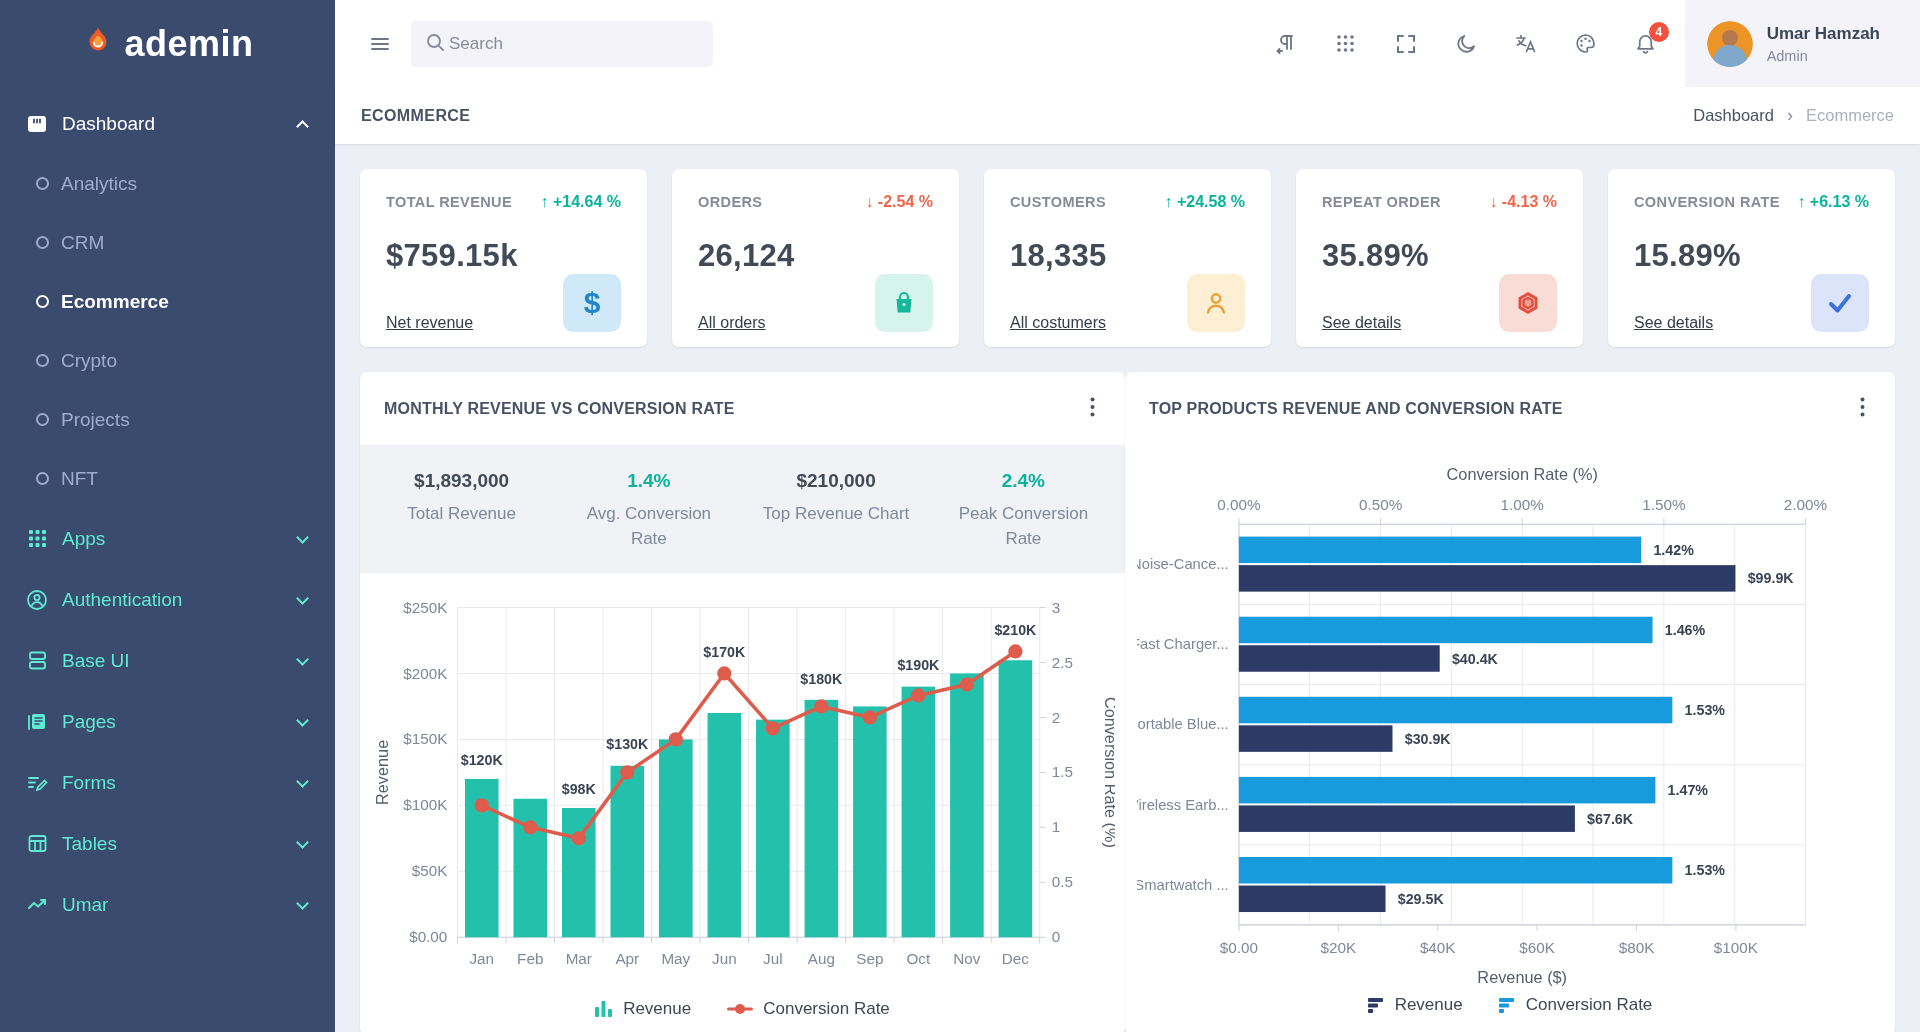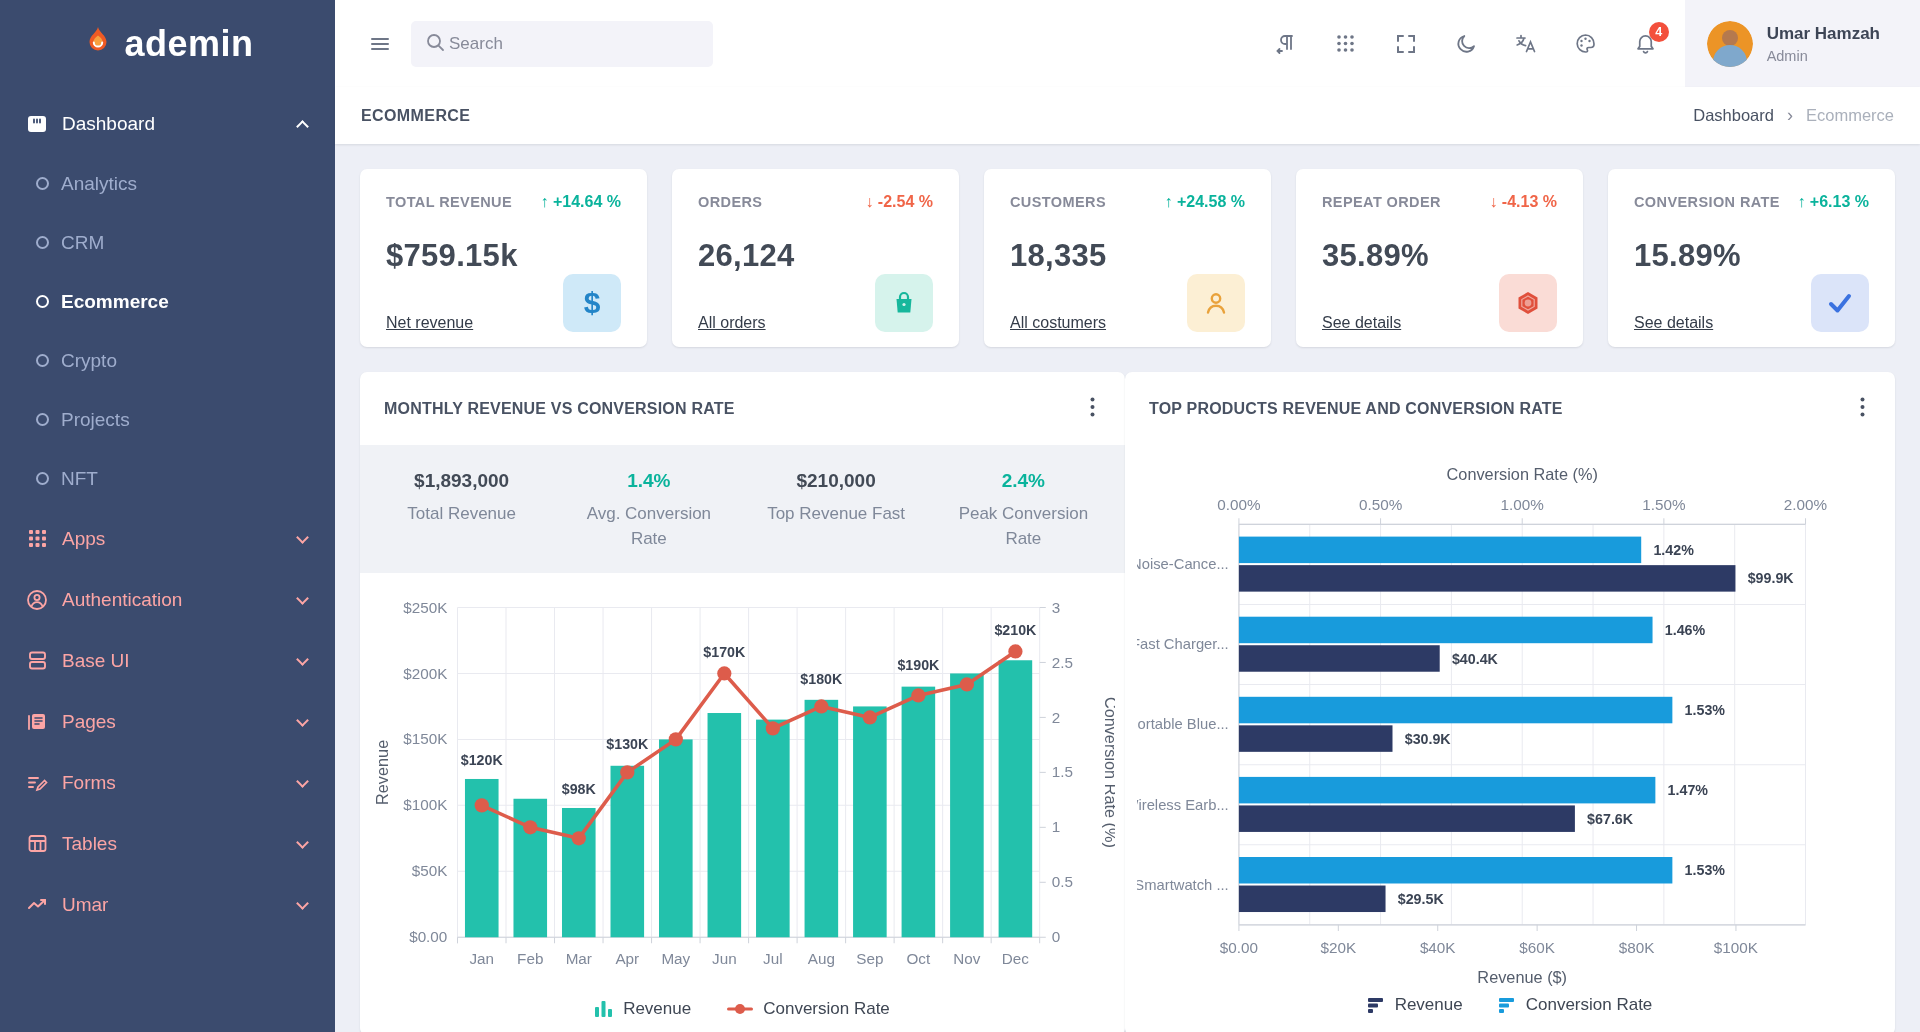--- a/index.html
+++ b/index.html
@@ -5,21 +5,21 @@
   * { margin:0; padding:0; box-sizing:border-box; }
   html,body { width:1920px; height:1032px; overflow:hidden;
     font-family:"Liberation Sans","DejaVu Sans",sans-serif; background:#edeff6; }
   .app { display:flex; width:1920px; height:1032px; }
 
   
   .sidebar { width:335px; min-width:335px; height:1032px; background:#3b4b6e; overflow:hidden; }
   .logo { height:87px; display:flex; align-items:center; justify-content:center; gap:9px; cursor:pointer; }
   .logo-text { color:#fff; font-size:36px; font-weight:700; letter-spacing:.5px; }
   .nav { padding-top:6px; }
-  .nav-item { display:flex; align-items:center; gap:14px; height:61px; padding:0 28px 0 26px; color:#fca5a5; font-size:19px; cursor:pointer; }
+  .nav-item { display:flex; align-items:center; gap:14px; height:61px; padding:0 28px 0 26px; color:#5eead4; font-size:19px; cursor:pointer; }
   .nav-item.active { color:#ffffff; }
   .nav-icon { width:22px; height:22px; display:flex; align-items:center; justify-content:center; }
   .chev { width:9px; height:9px; border-right:2.2px solid currentColor; border-bottom:2.2px solid currentColor; margin-left:auto; margin-top:-2px; }
   .chev.down { transform:rotate(45deg); }
   .chev.up { transform:rotate(-135deg); margin-top:6px; }
   .nav-child { display:flex; align-items:center; gap:12px; height:59px; padding:0 28px 0 36px; color:#9fadcd; font-size:19px; cursor:pointer; }
   .nav-child.active { color:#ffffff; font-weight:700; }
   .ring { width:13px; height:13px; border:2px solid currentColor; border-radius:50%; flex:none; }
   .nav-child.active .ring { border-width:2.5px; }
 
@@ -417,21 +417,21 @@
             <div>
                 <div class="stat-value">$1,893,000</div>
                 <div class="stat-label">Total Revenue</div>
               </div>
             <div>
                 <div class="stat-value accent">1.4%</div>
                 <div class="stat-label">Avg. Conversion Rate</div>
               </div>
             <div>
                 <div class="stat-value">$210,000</div>
-                <div class="stat-label">Top Revenue Fast</div>
+                <div class="stat-label">Top Revenue Chart</div>
               </div>
             <div>
                 <div class="stat-value accent">2.4%</div>
                 <div class="stat-label">Peak Conversion Rate</div>
               </div>
           </div>
           <div class="chart-mount" id="combo-chart">
               <svg class="chart-svg" viewBox="0 0 730 408">
                 <line class="grid" x1="84" y1="352" x2="656" y2="352"></line>
                 <text class="tick-lab" x="74" y="357" text-anchor="end">$0.00</text>

